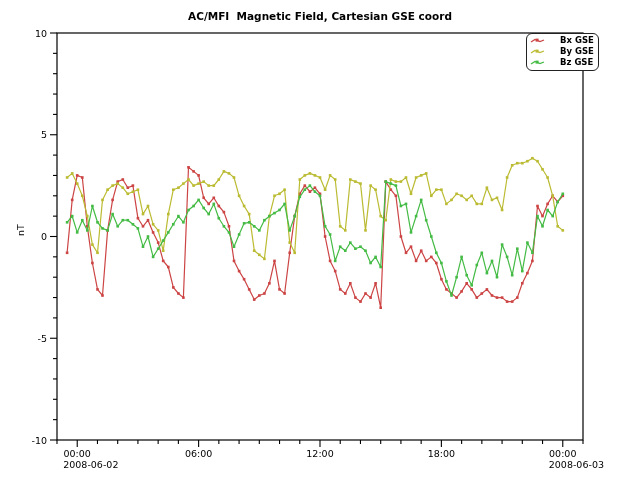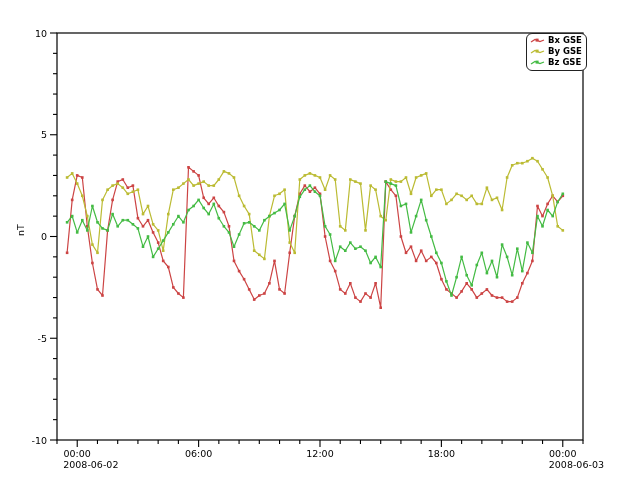--- a/index.html
+++ b/index.html
@@ -6,28 +6,29 @@
   #screen{position:relative;width:640px;height:480px;background:#ffffff;overflow:hidden;
           font-family:"DejaVu Sans","Liberation Sans",sans-serif;}
   #chart-title{position:absolute;top:10px;left:0;width:640px;text-align:center;
                font-size:10.5px;font-weight:bold;color:#000;white-space:pre;}
   #y-axis-label{position:absolute;left:8px;top:222px;width:30px;height:16px;
                 font-size:9.5px;color:#000;transform:rotate(-90deg);transform-origin:center;
                 text-align:center;}
   #plot{position:absolute;left:0;top:0;}
   #legend{position:absolute;left:526px;top:33px;background:#fff;border:1.2px solid #222;
           border-radius:6px;padding:1px 4px 2px 3px;display:flex;flex-direction:column;gap:0;}
-  .legend-row{display:flex;align-items:center;gap:3px;height:11px;}
+  .legend-row{display:flex;align-items:center;gap:15px;height:11px;}
   .legend-label{font-size:8.5px;font-weight:bold;color:#000;white-space:pre;line-height:11px;}
   .legend-marker{display:block;}
 </style>
 </head>
 <body>
 
 <div id="screen">
+  <div id="chart-title">AC/MFI  Magnetic Field, Cartesian GSE coord</div>
   <div id="y-axis-label">nT</div>
 
   <svg id="plot" width="640" height="480" viewBox="0 0 640 480">
       <rect x="57" y="33" width="526" height="407" fill="none" stroke="#000000" stroke-width="1.2"></rect>
       <line x1="57" y1="440" x2="50" y2="440" stroke="#000000" stroke-width="1.1"></line>
       <text x="47" y="443.5" text-anchor="end" fill="#000" font-size="9.5px" font-family="&quot;DejaVu Sans&quot;,&quot;Liberation Sans&quot;,sans-serif">-10</text>
       <line x1="57" y1="419.65" x2="53" y2="419.65" stroke="#000000" stroke-width="1.1"></line>
       <line x1="57" y1="399.3" x2="53" y2="399.3" stroke="#000000" stroke-width="1.1"></line>
       <line x1="57" y1="378.95" x2="53" y2="378.95" stroke="#000000" stroke-width="1.1"></line>
       <line x1="57" y1="358.6" x2="53" y2="358.6" stroke="#000000" stroke-width="1.1"></line>

